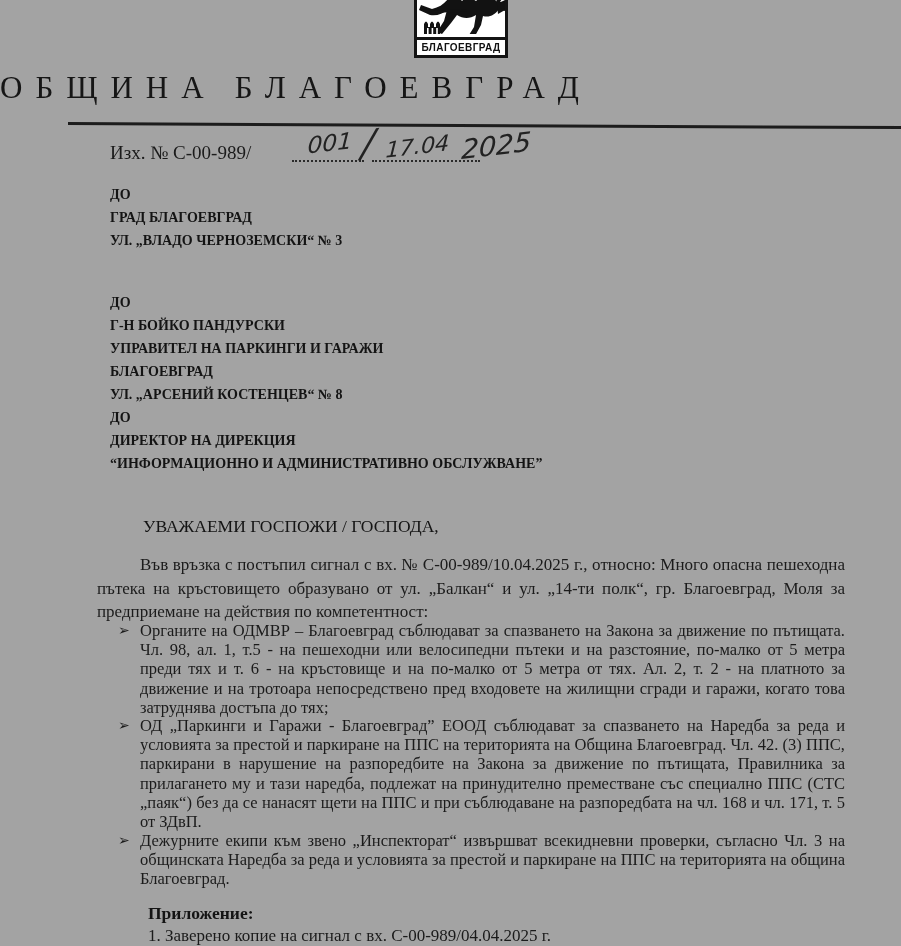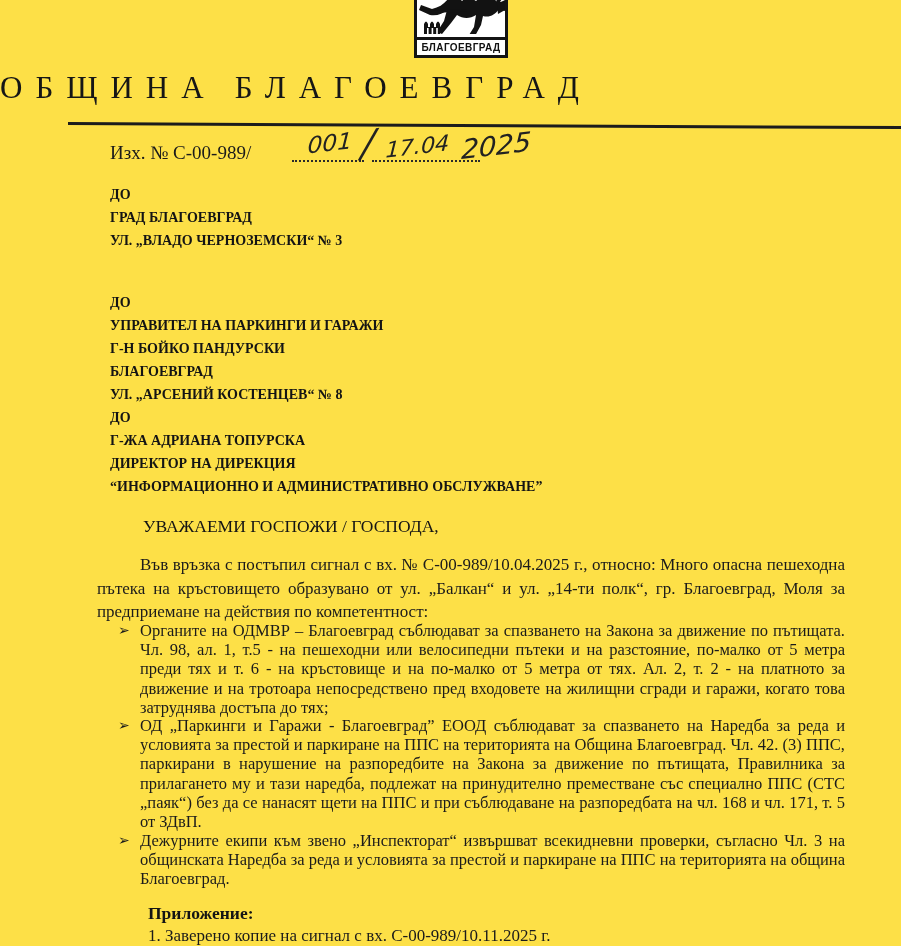--- a/index.html
+++ b/index.html
@@ -1,20 +1,20 @@
 <!DOCTYPE html>
 <html lang="bg"><head>
 <meta charset="utf-8">
 <style>
   html,body{margin:0;padding:0;background:#e8e8e8;}
   .page{
     position:relative;
     width:901px;height:946px;
     margin:0 auto;
-    background:#fde047;
+    background:#a3a3a3;
     overflow:hidden;
     font-family:"Liberation Serif", serif;
     color:#1b1b1b;
   }
   
   .emblem{
     position:absolute;left:414px;top:-6px;width:94px;height:64px;
     border-left:3px solid #141414;border-right:3px solid #141414;border-bottom:3px solid #141414;
     box-sizing:border-box;background:#fff;
   }
@@ -114,29 +114,28 @@
   </div>
 
   <div class="recipient r1">
     <div>ДО</div>
     <div>ГРАД БЛАГОЕВГРАД</div>
     <div>УЛ. „ВЛАДО  ЧЕРНОЗЕМСКИ“ № 3</div>
   </div>
 
   <div class="recipient r2">
     <div>ДО</div>
+    <div>Г-Н БОЙКО ПАНДУРСКИ</div>
     <div>УПРАВИТЕЛ НА ПАРКИНГИ И ГАРАЖИ</div>
-    <div>Г-Н БОЙКО ПАНДУРСКИ</div>
     <div>БЛАГОЕВГРАД</div>
     <div>УЛ. „АРСЕНИЙ КОСТЕНЦЕВ“ № 8</div>
   </div>
 
   <div class="recipient r3">
     <div>ДО</div>
-    <div>Г-ЖА АДРИАНА ТОПУРСКА</div>
     <div>ДИРЕКТОР НА ДИРЕКЦИЯ</div>
     <div>“ИНФОРМАЦИОННО И АДМИНИСТРАТИВНО ОБСЛУЖВАНЕ”</div>
   </div>
 
   <div class="salutation">УВАЖАЕМИ ГОСПОЖИ / ГОСПОДА,</div>
 
   <p class="intro">Във връзка с постъпил сигнал с вх. № С-00-989/10.04.2025 г., относно: Много опасна пешеходна пътека на кръстовището образувано от ул. „Балкан“ и ул. „14-ти полк“, гр. Благоевград, Моля за предприемане на действия по компетентност:</p>
 
   <div class="bullet b1">
     <span class="marker">➢</span>
@@ -147,15 +146,15 @@
     <span class="marker">➢</span>
     <span class="btext">ОД „Паркинги и Гаражи - Благоевград” ЕООД съблюдават за спазването на Наредба за реда и условията за престой и паркиране на ППС на територията на Община Благоевград. Чл. 42. (3) ППС, паркирани в нарушение на разпоредбите на Закона за движение по пътищата, Правилника за прилагането му и тази наредба, подлежат на принудително преместване със специално ППС (СТС „паяк“) без да се нанасят щети на ППС и при съблюдаване на разпоредбата на чл. 168 и чл. 171, т. 5 от ЗДвП.</span>
   </div>
 
   <div class="bullet b3">
     <span class="marker">➢</span>
     <span class="btext">Дежурните екипи към звено „Инспекторат“ извършват всекидневни проверки, съгласно Чл. 3 на общинската Наредба за реда и условията за престой и паркиране на ППС на територията на община Благоевград.</span>
   </div>
 
   <div class="attach-heading">Приложение:</div>
-  <div class="attach-item">1. Заверено копие на сигнал с вх. С-00-989/10.11.2025 г.</div>
+  <div class="attach-item">1. Заверено копие на сигнал с вх. С-00-989/04.04.2025 г.</div>
 
 </div>
 
 </body></html>

